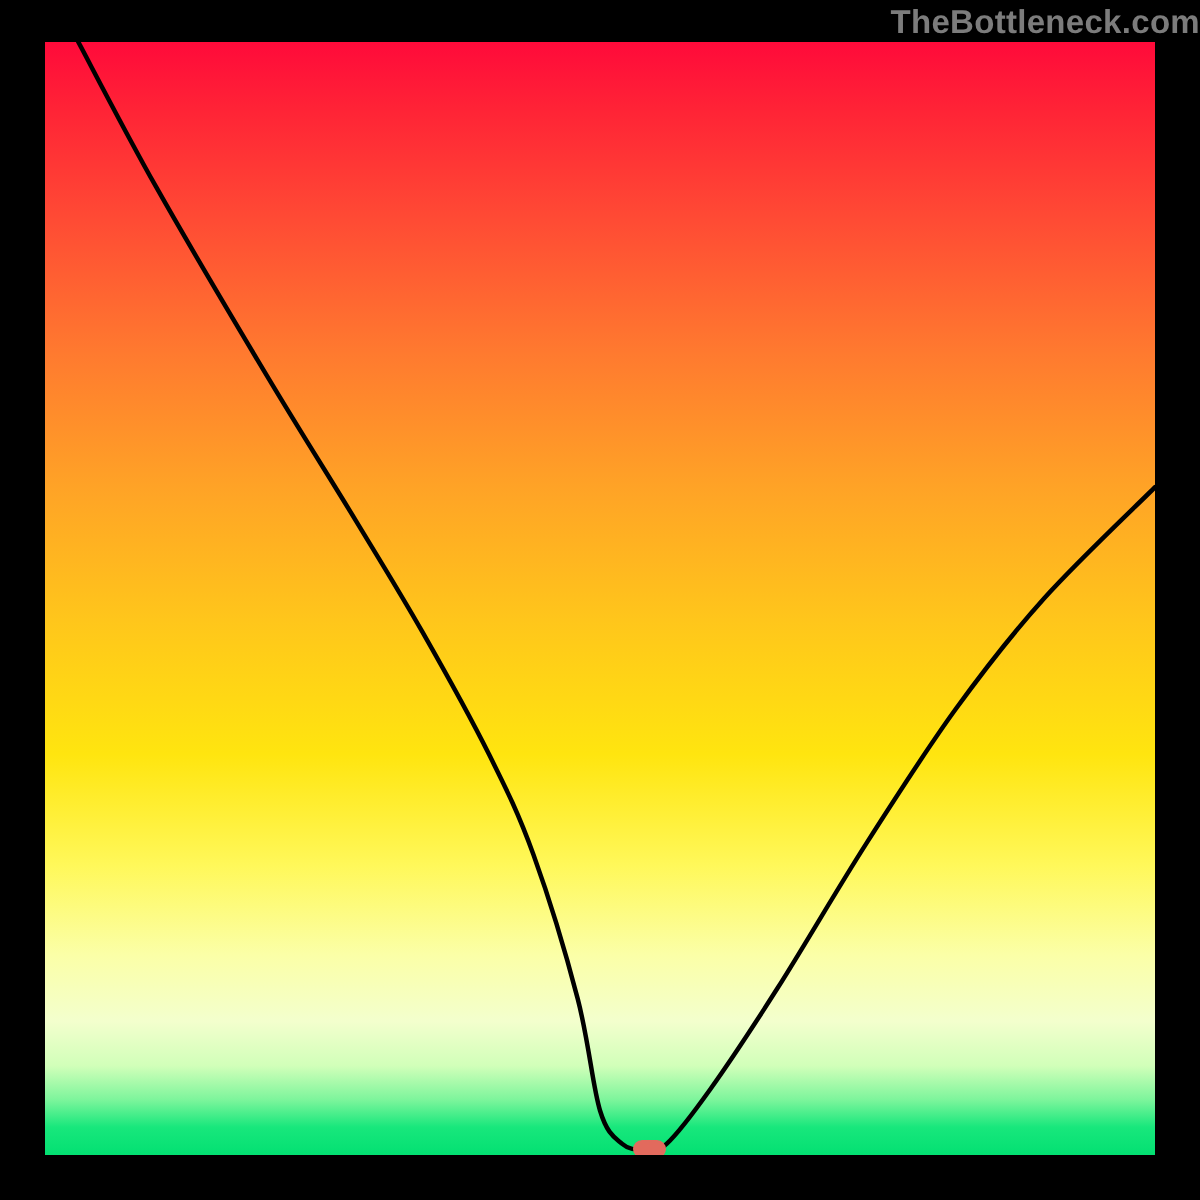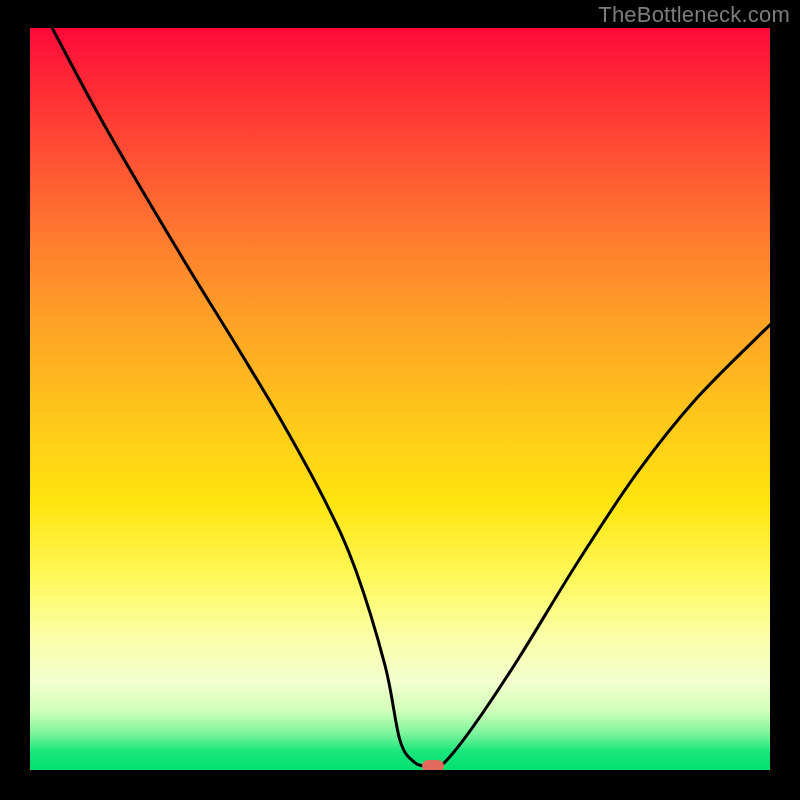--- a/index.html
+++ b/index.html
@@ -12,24 +12,24 @@
   }
   .chart-wrap {
     position: relative;
     width: 800px;
     height: 800px;
     background: #000;
   }
   .watermark {
     position: absolute;
     top: 2px;
-    right: 10px;
+    right: 0;
     font-family: Arial, Helvetica, sans-serif;
     font-size: 22px;
-    font-weight: 400;
+    font-weight: 700;
     color: #7c7c7c;
     letter-spacing: 0.2px;
     z-index: 3;
   }
   .plot-area {
     position: absolute;
     left: 30px;
     top: 28px;
     width: 740px;
     height: 742px;

